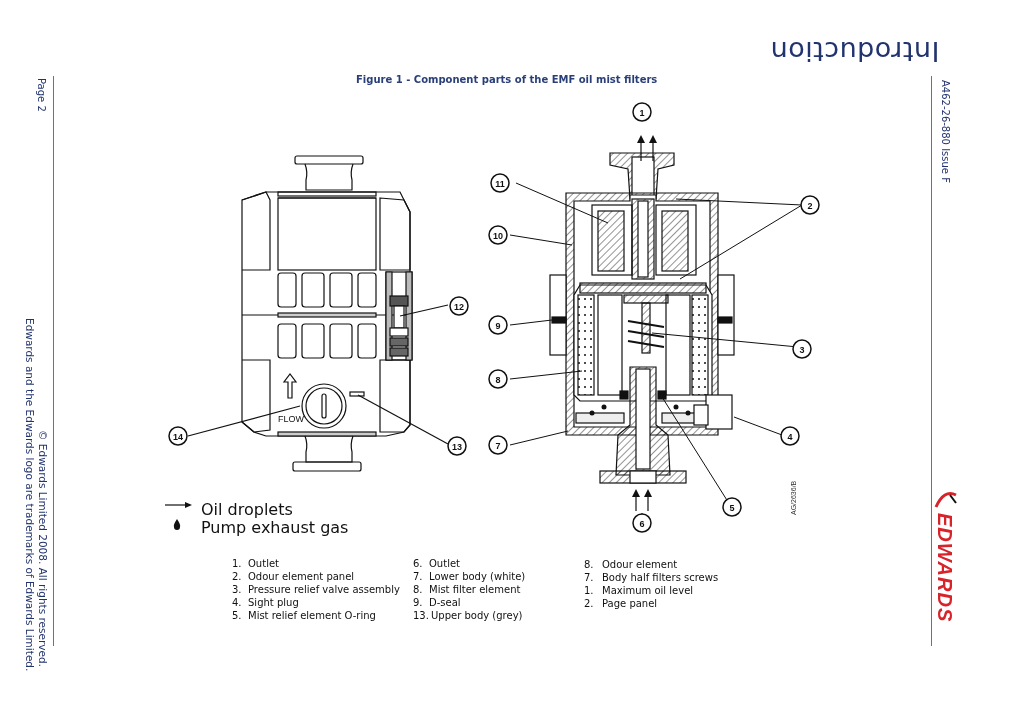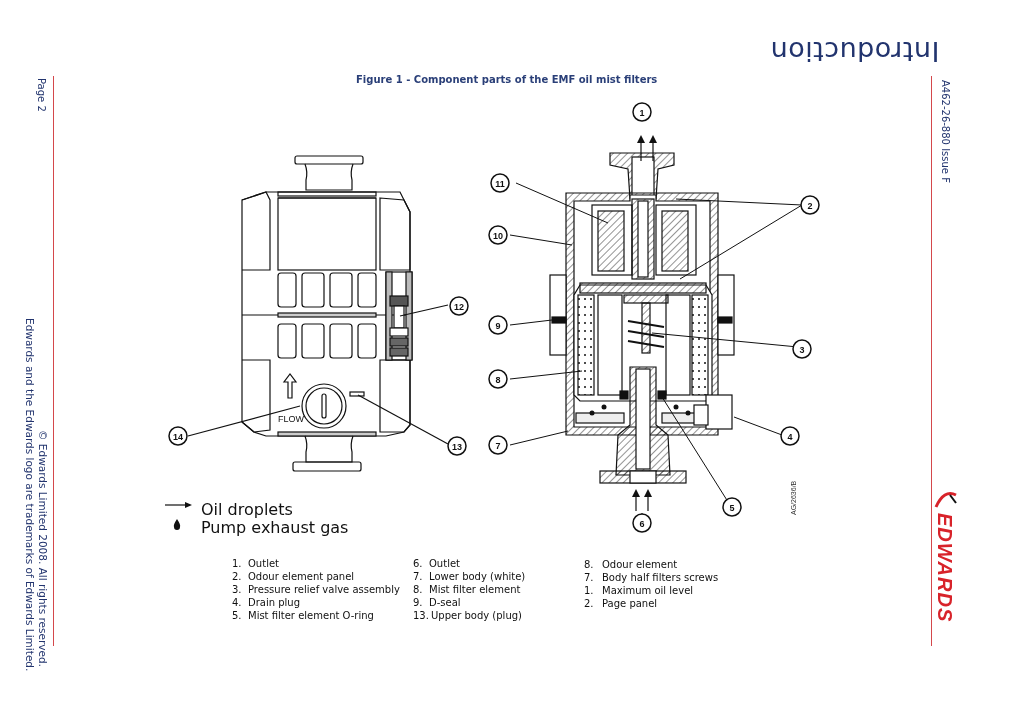--- a/index.html
+++ b/index.html
@@ -268,28 +268,28 @@
   <svg width="10" height="12">
       <path d="M5 1 Q9 7 8 9 A3 3 0 0 1 2 9 Q1 7 5 1 Z" fill="#111"></path>
     </svg>
   <span style="margin-left:19px;">Pump exhaust gas</span>
 </div>
 
 <div class="list" style="left:232px; top:557px;">
   <div><span class="num">1.</span><span>Outlet</span></div>
   <div><span class="num">2.</span><span>Odour element panel</span></div>
   <div><span class="num">3.</span><span>Pressure relief valve assembly</span></div>
-  <div><span class="num">4.</span><span>Drain plug</span></div>
-  <div><span class="num">5.</span><span>Mist filter element O-ring</span></div>
+  <div><span class="num">4.</span><span>Sight plug</span></div>
+  <div><span class="num">5.</span><span>Mist relief element O-ring</span></div>
 </div>
 <div class="list" style="left:413px; top:557px;">
   <div><span class="num">6.</span><span>Outlet</span></div>
   <div><span class="num">7.</span><span>Lower body (white)</span></div>
   <div><span class="num">8.</span><span>Mist filter element</span></div>
   <div><span class="num">9.</span><span>D-seal</span></div>
-  <div><span class="num2">13.</span><span>Upper body (plug)</span></div>
+  <div><span class="num2">13.</span><span>Upper body (grey)</span></div>
 </div>
 <div class="list" style="left:584px; top:558px;">
   <div><span class="num2">8.</span><span>Odour element</span></div>
   <div><span class="num2">7.</span><span>Body half filters screws</span></div>
   <div><span class="num2">1.</span><span>Maximum oil level</span></div>
   <div><span class="num2">2.</span><span>Page panel</span></div>
 </div>
 
 </body></html>

